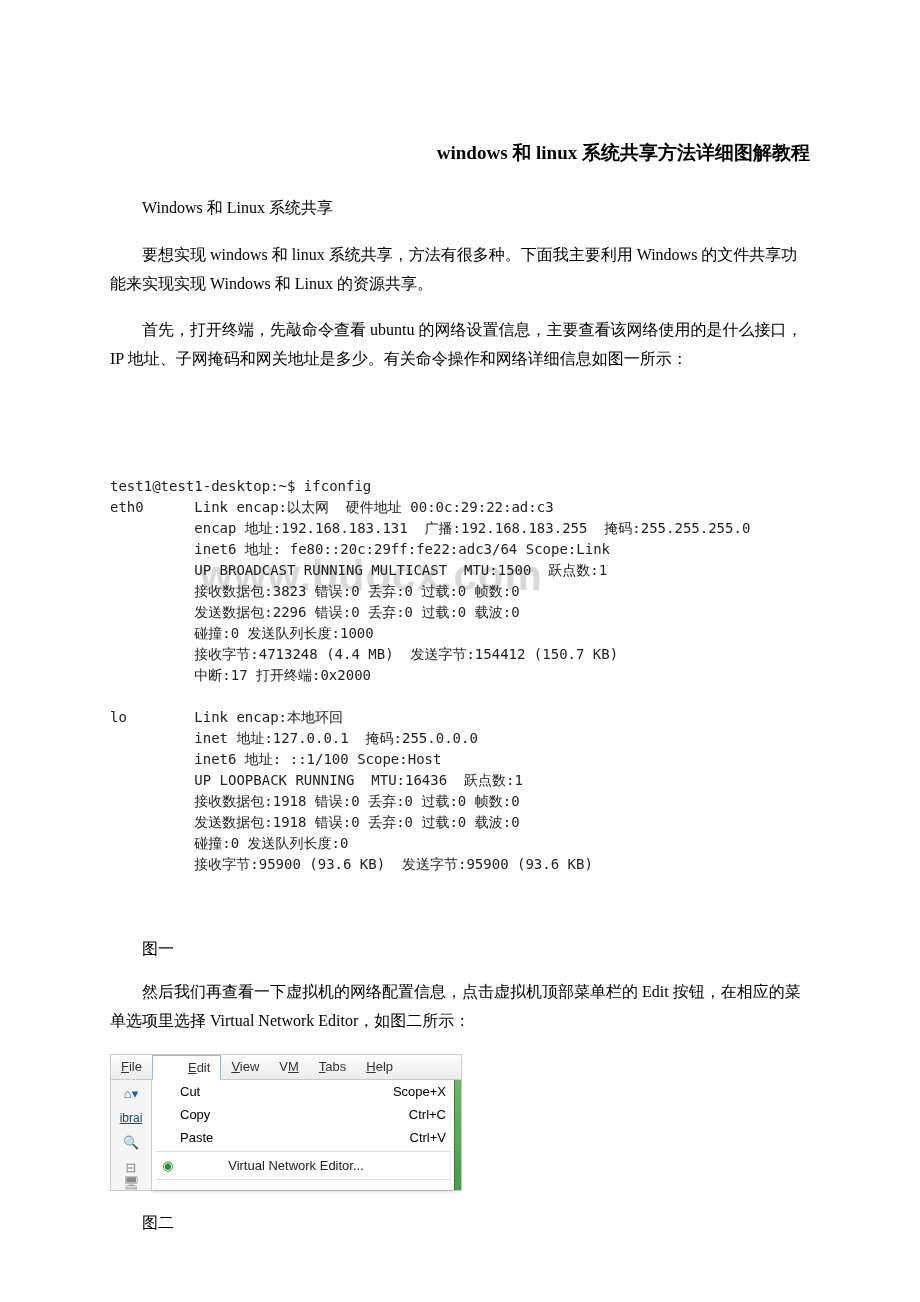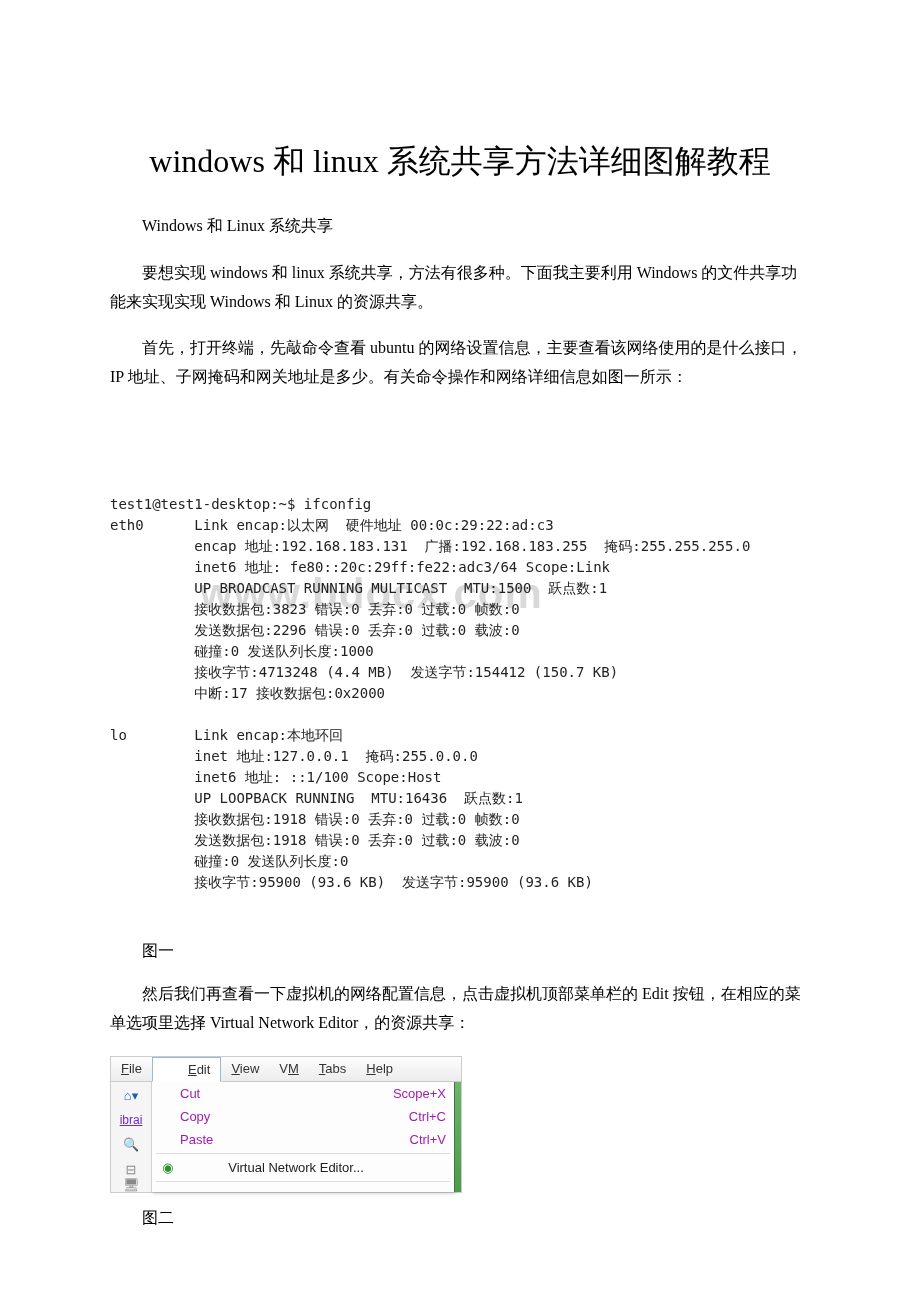--- a/index.html
+++ b/index.html
@@ -10,33 +10,33 @@
     color: #000;
     font-size: 16px;
   }
   .page {
     width: 920px;
     margin: 0 auto;
     padding: 140px 110px 80px 110px;
     box-sizing: border-box;
   }
   h1 {
-    text-align: center;
-    font-size: 32px;
-    font-weight: normal;
+    text-align: right;
+    font-size: 19px;
+    font-weight: bold;
     margin: 0 0 28px 0;
     font-family: "SimSun", "宋体", serif;
   }
   p.body {
     margin: 13px 0 18px 0;
     line-height: 1.8;
     text-indent: 2em;
   }
   .fig-label {
-    margin: 6px 0 18px 0;
+    margin: 22px 0 18px 0;
     text-indent: 2em;
   }
   .terminal {
     font-family: "DejaVu Sans Mono", "Consolas", monospace;
     font-size: 14px;
     line-height: 1.5;
     white-space: pre;
     color: #222;
     margin: 6px 0 4px 0;
     position: relative;
@@ -85,21 +85,21 @@
     flex: 1;
     background: #fdfdfd;
     border-left: 1px solid #d0d0d0;
     box-shadow: 2px 2px 3px rgba(0,0,0,0.15);
   }
   .dd-item {
     display: flex;
     align-items: center;
     padding: 4px 8px 4px 28px;
     justify-content: space-between;
-    color: #a21caf;
+    color: #000000;
   }
   .dd-item.enabled { color: #222; }
   .dd-sep {
     height: 1px;
     background: #ddd;
     margin: 2px 4px;
   }
   .dd-item .label {}
   .dd-item .shortcut { padding-left: 30px; }
   .dd-network {
@@ -114,21 +114,21 @@
     color: #2b8f2b;
   }
   .tiny-icon {
     font-size: 13px;
     width: 16px;
     text-align: center;
   }
   .blue { color: #1a5fb4; }
   .ibra {
     font-size: 12px;
-    color: #6d28d9;
+    color: #0c4a6e;
     text-decoration: underline;
     padding: 0 2px;
   }
   .right-edge {
     width: 6px;
     background: linear-gradient(#6fb36f, #4a9c4a);
     border-left: 1px solid #3a7a3a;
   }
   .body-row { display: flex; }
   .body-row .left-col {
@@ -160,36 +160,36 @@
     <div class="tcontent">
 <span>test1@test1-desktop:~$ ifconfig</span>
 <span>eth0</span>      <span>Link encap:以太网  硬件地址 00:0c:29:22:ad:c3</span>
           <span>encap 地址:192.168.183.131  广播:192.168.183.255  掩码:255.255.255.0</span>
           <span>inet6 地址: fe80::20c:29ff:fe22:adc3/64 Scope:Link</span>
           <span>UP BROADCAST RUNNING MULTICAST  MTU:1500  跃点数:1</span>
           <span>接收数据包:3823 错误:0 丢弃:0 过载:0 帧数:0</span>
           <span>发送数据包:2296 错误:0 丢弃:0 过载:0 载波:0</span>
           <span>碰撞:0 发送队列长度:1000</span>
           <span>接收字节:4713248 (4.4 MB)  发送字节:154412 (150.7 KB)</span>
-          <span>中断:17 接收数据包:0x2000</span>
+          <span>中断:17 打开终端:0x2000</span>
 
 <span>lo</span>        <span>Link encap:本地环回</span>
           <span>inet 地址:127.0.0.1  掩码:255.0.0.0</span>
           <span>inet6 地址: ::1/100 Scope:Host</span>
           <span>UP LOOPBACK RUNNING  MTU:16436  跃点数:1</span>
           <span>接收数据包:1918 错误:0 丢弃:0 过载:0 帧数:0</span>
           <span>发送数据包:1918 错误:0 丢弃:0 过载:0 载波:0</span>
           <span>碰撞:0 发送队列长度:0</span>
           <span>接收字节:95900 (93.6 KB)  发送字节:95900 (93.6 KB)</span>
 </div>
   </div>
 
   <p class="fig-label">图一</p>
 
-  <p class="body">然后我们再查看一下虚拟机的网络配置信息，点击虚拟机顶部菜单栏的 Edit 按钮，在相应的菜单选项里选择 Virtual Network Editor，的资源共享：</p>
+  <p class="body">然后我们再查看一下虚拟机的网络配置信息，点击虚拟机顶部菜单栏的 Edit 按钮，在相应的菜单选项里选择 Virtual Network Editor，如图二所示：</p>
 
   <div class="menu-shot">
     <div class="menubar">
       <div class="mi"><span class="underline">F</span>ile</div>
       <div class="mi active"><span class="underline">E</span>dit</div>
       <div class="mi"><span class="underline">V</span>iew</div>
       <div class="mi">V<span class="underline">M</span></div>
       <div class="mi"><span class="underline">T</span>abs</div>
       <div class="mi"><span class="underline">H</span>elp</div>
     </div>

